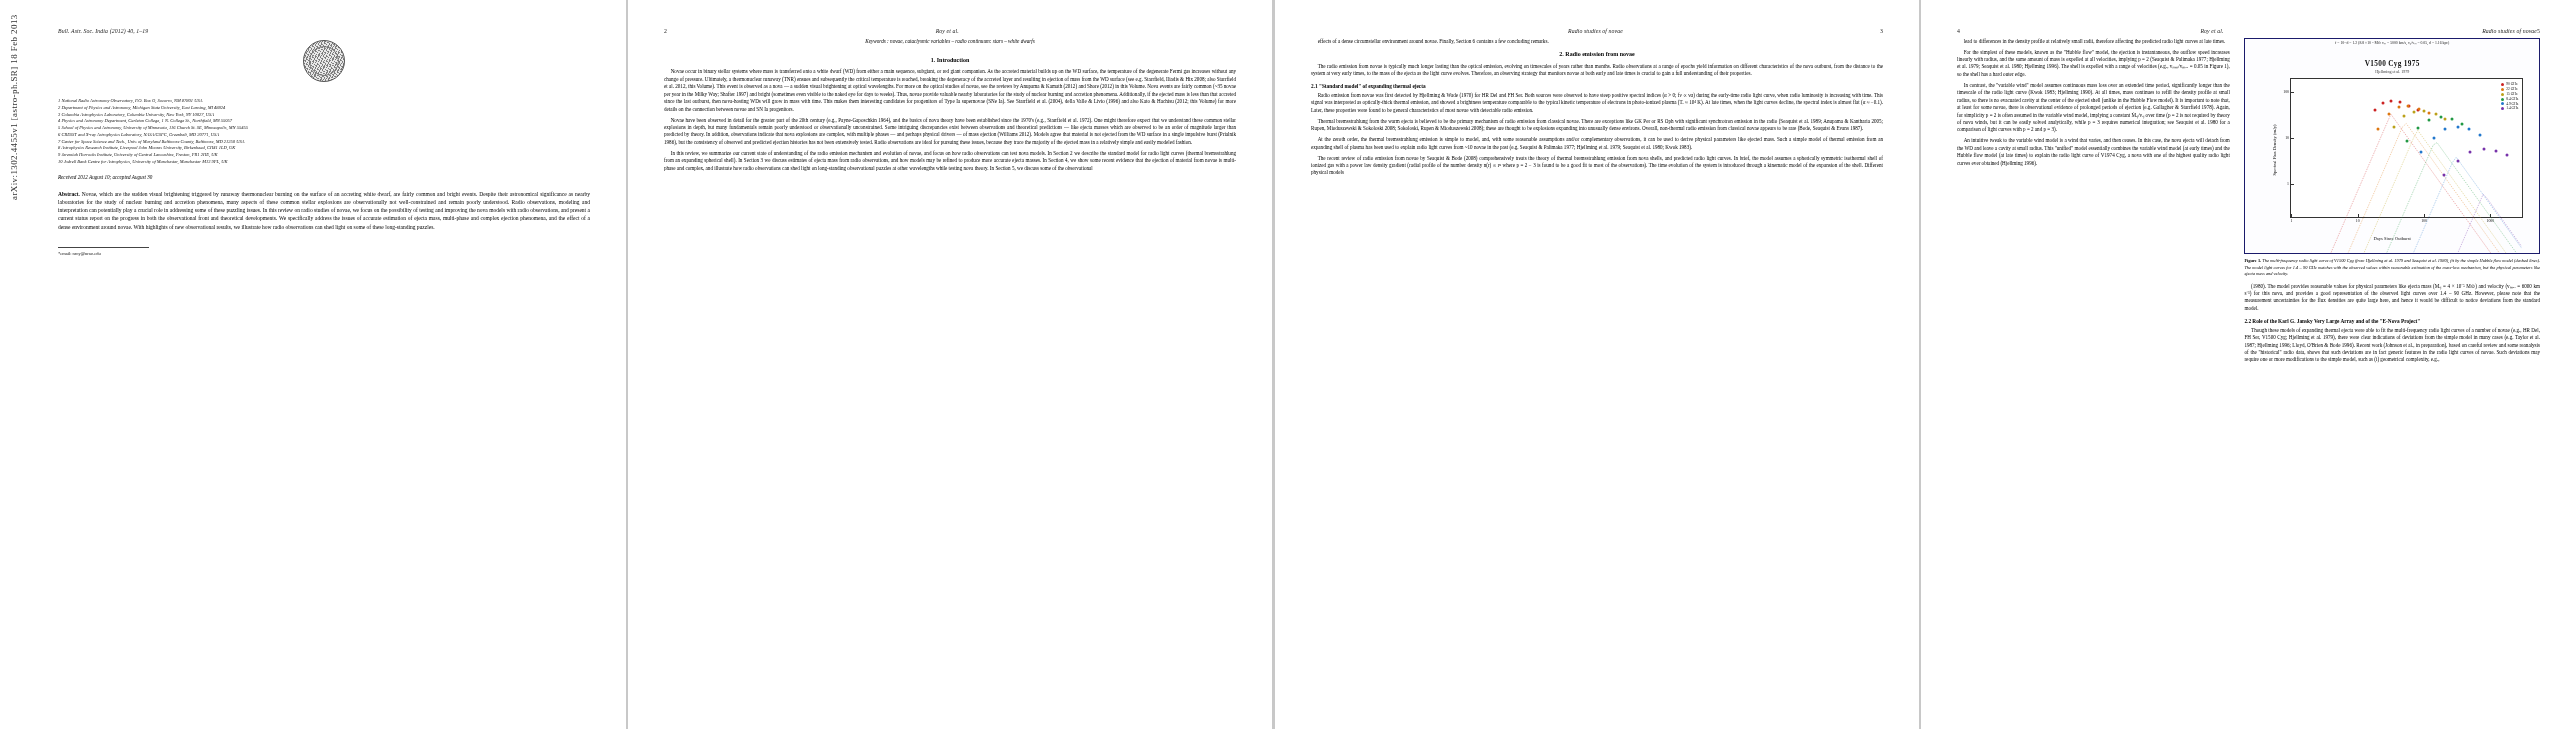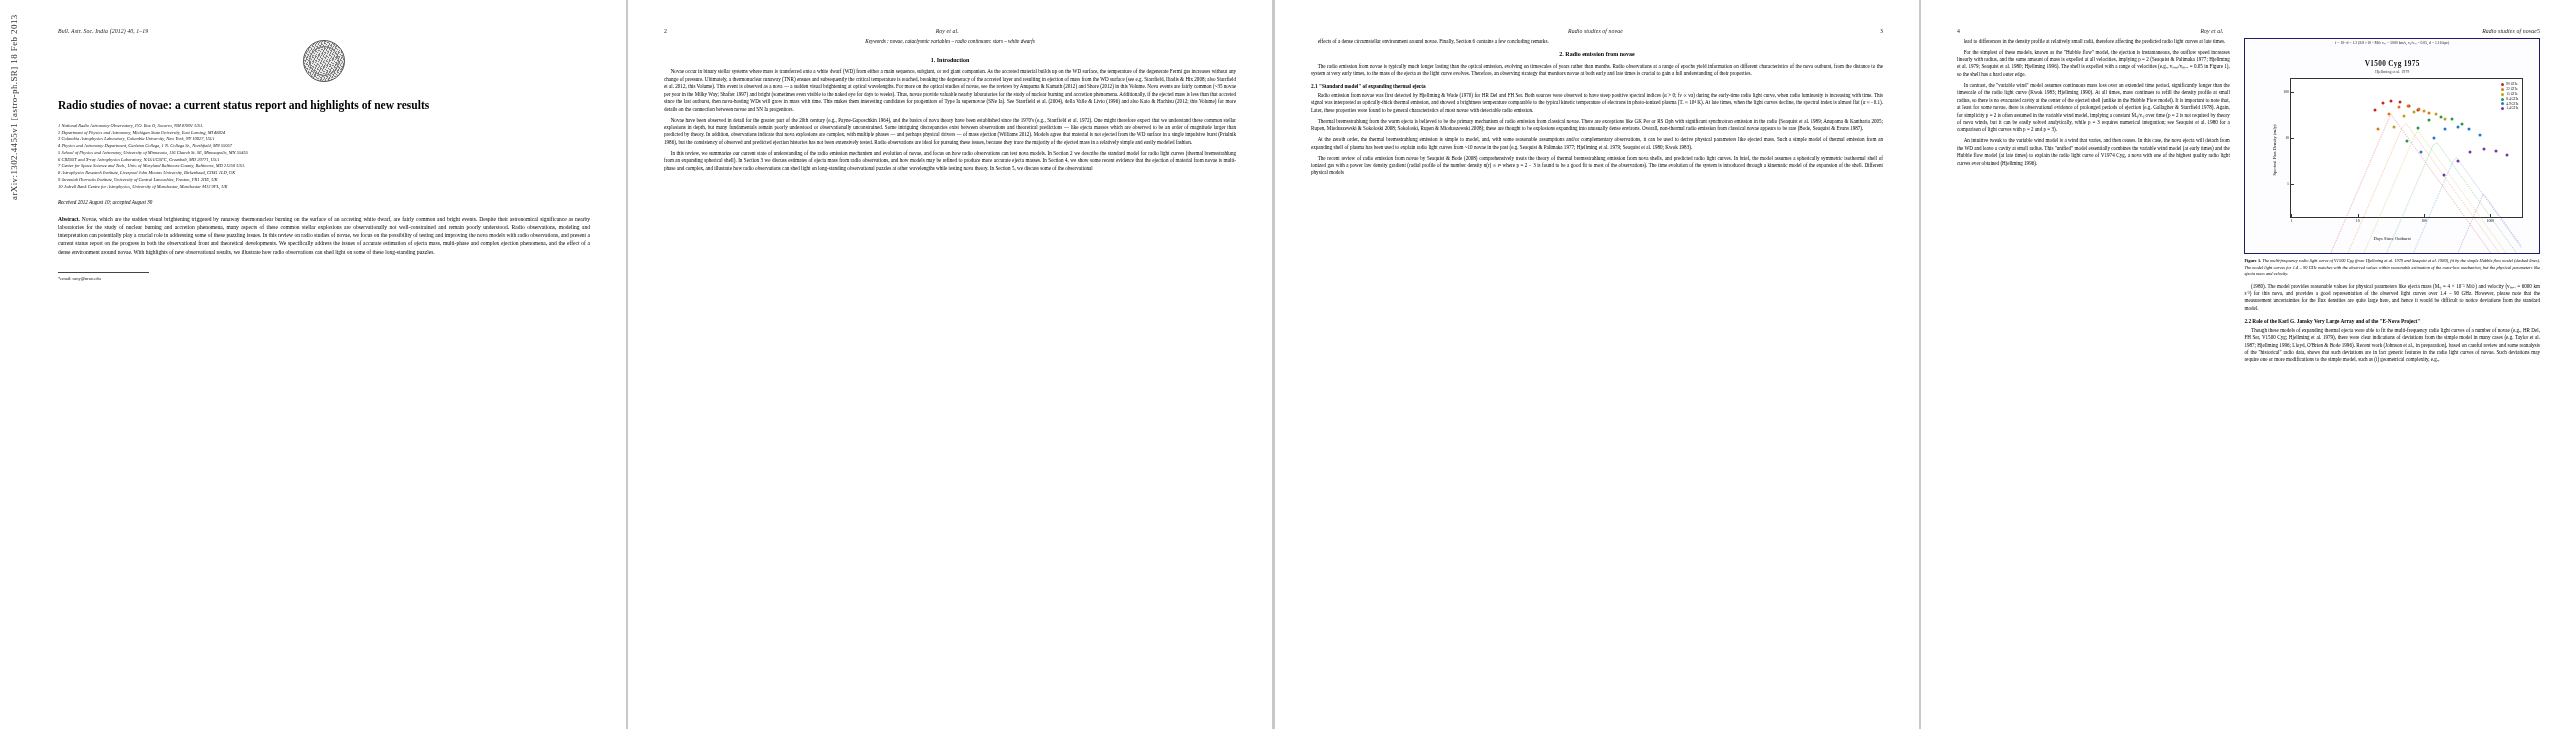--- a/index.html
+++ b/index.html
@@ -230,21 +230,20 @@
   <div class="arxiv-stamp">arXiv:1302.4455v1  [astro-ph.SR]  18 Feb 2013</div>
 
   <div class="runhead">
     <span>Bull. Astr. Soc. India (2012) 40, 1–19</span>
   </div>
 
   <div class="logo-wrap">
     <div class="logo"></div>
   </div>
 
-  <h1 class="title">Radio studies of novae: a current status report and highlights of new results</h1>
 
 
   <div class="affils">
     <div>1 National Radio Astronomy Observatory, P.O. Box O, Socorro, NM 87801 USA</div>
     <div>2 Department of Physics and Astronomy, Michigan State University, East Lansing, MI 48824</div>
     <div>3 Columbia Astrophysics Laboratory, Columbia University, New York, NY 10027, USA</div>
     <div>4 Physics and Astronomy Department, Carleton College, 1 N. College St., Northfield, MN 55057</div>
     <div>5 School of Physics and Astronomy, University of Minnesota, 116 Church St. SE, Minneapolis, MN 55455</div>
     <div>6 CRESST and X-ray Astrophysics Laboratory, NASA/GSFC, Greenbelt, MD 20771, USA</div>
     <div>7 Center for Space Science and Tech., Univ. of Maryland Baltimore County, Baltimore, MD 21250 USA</div>

